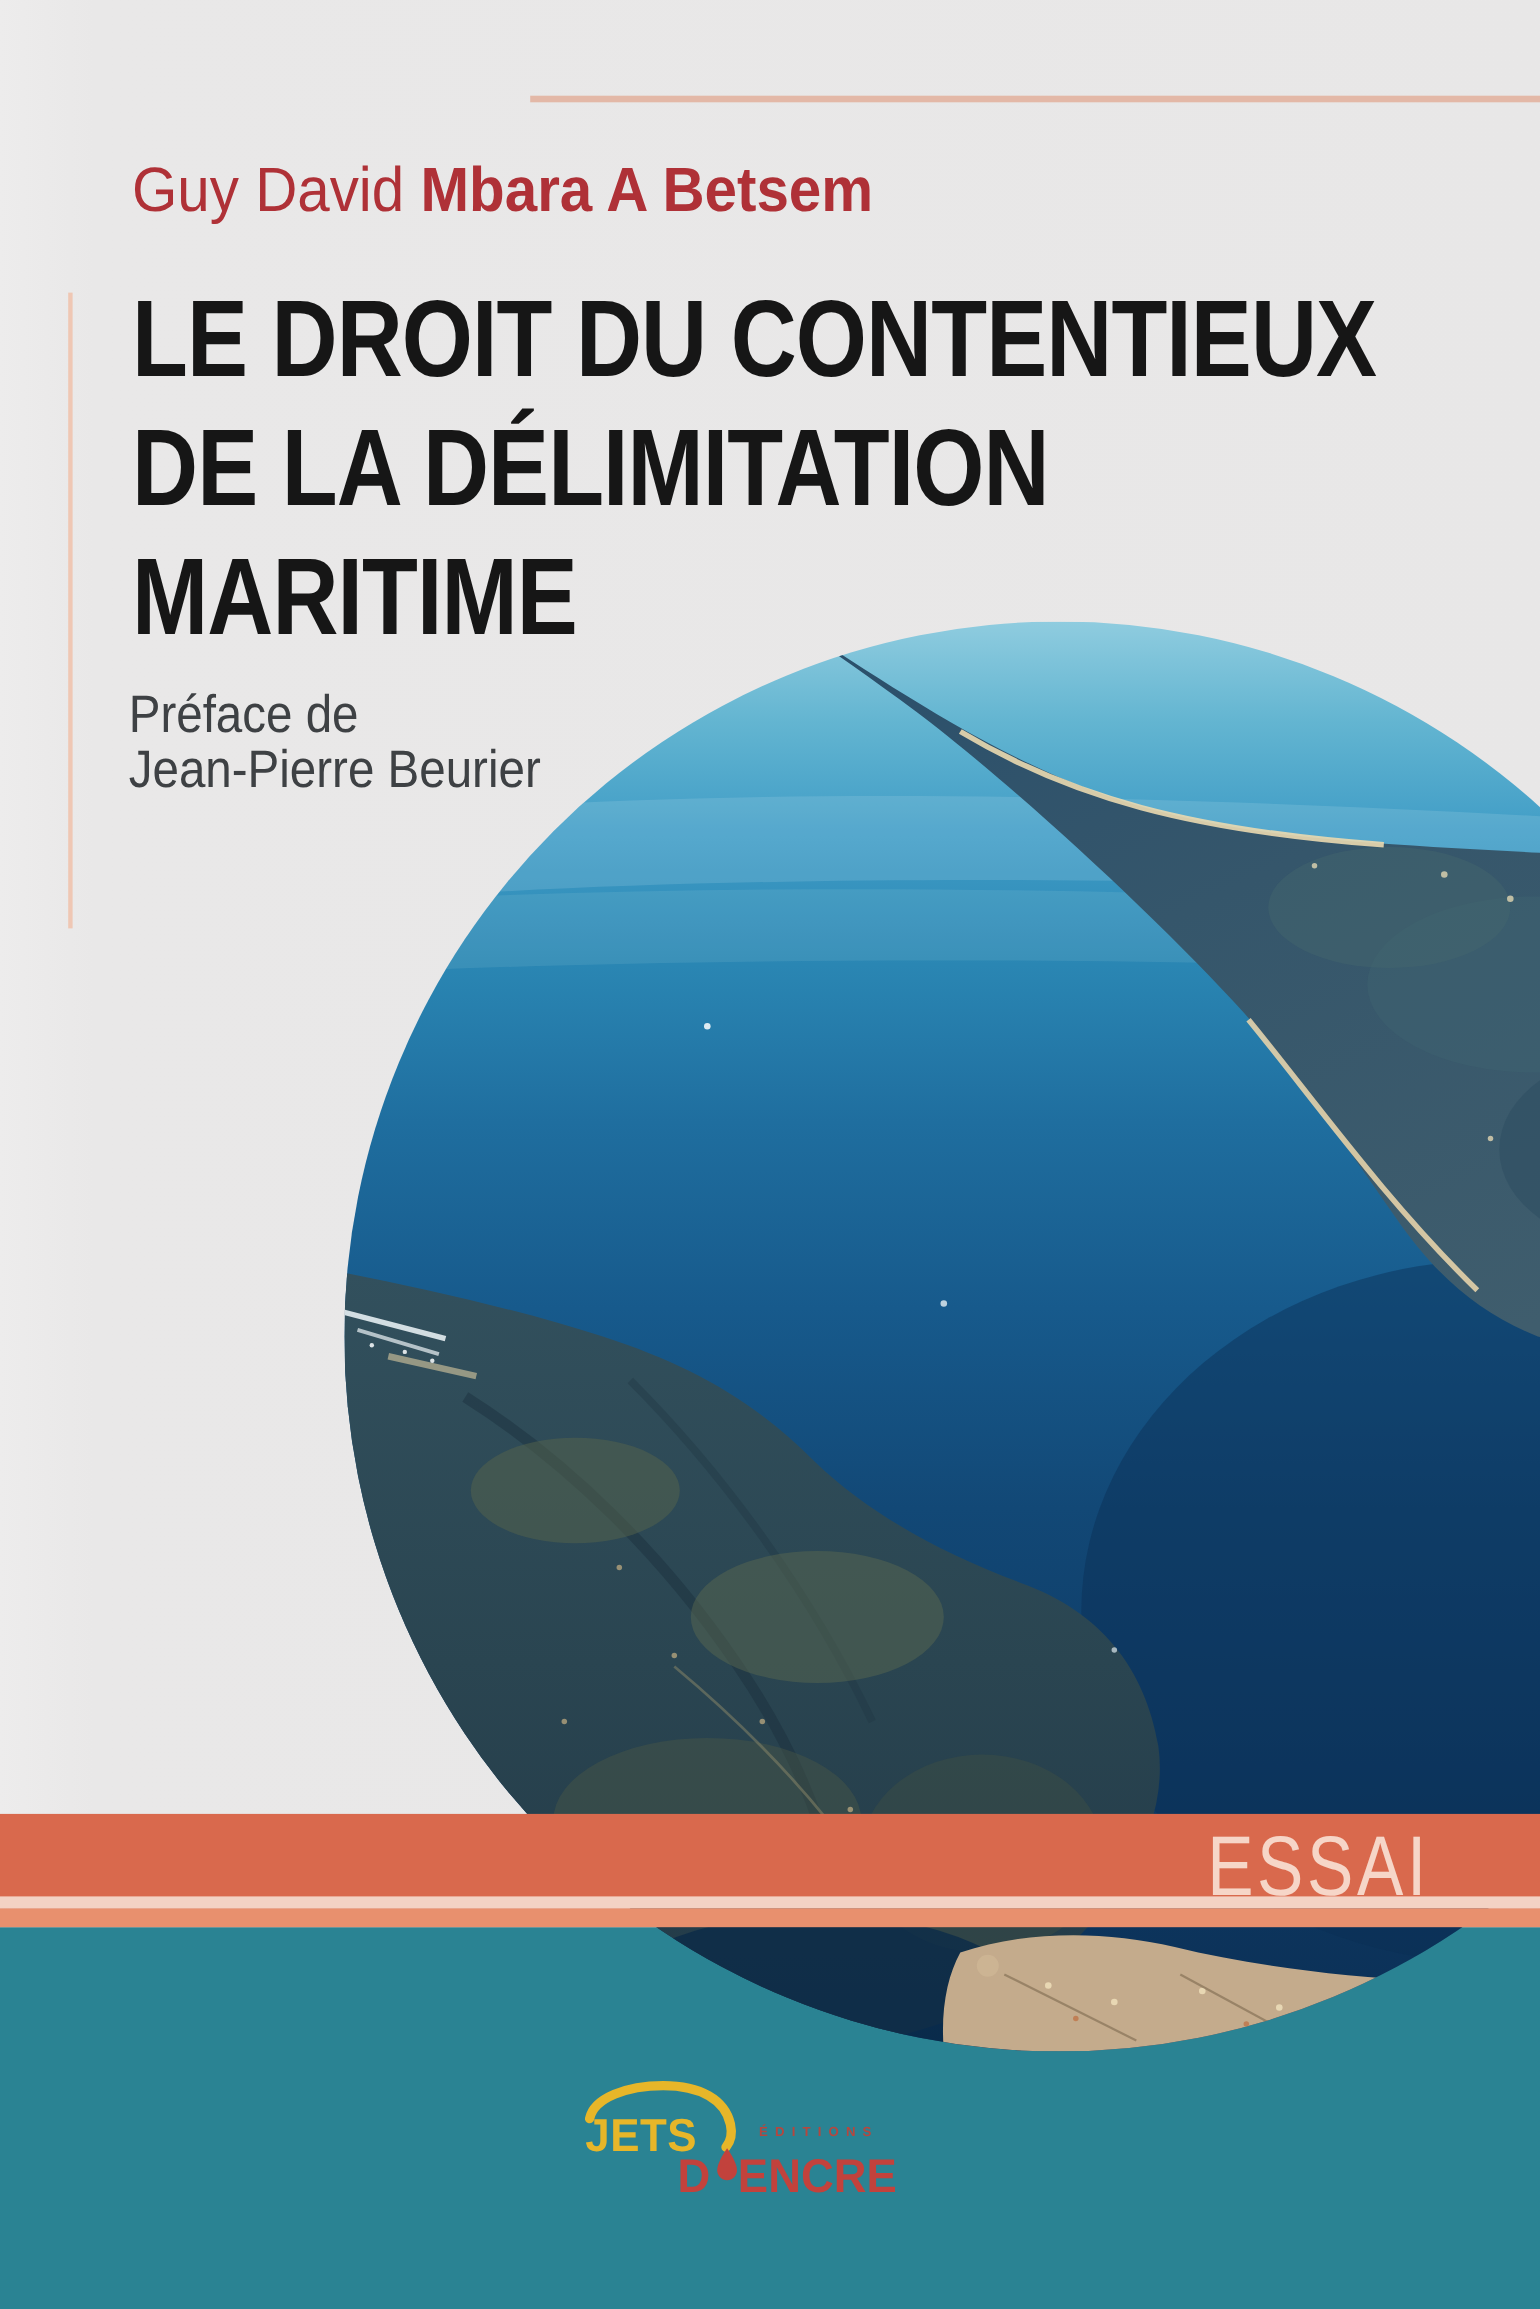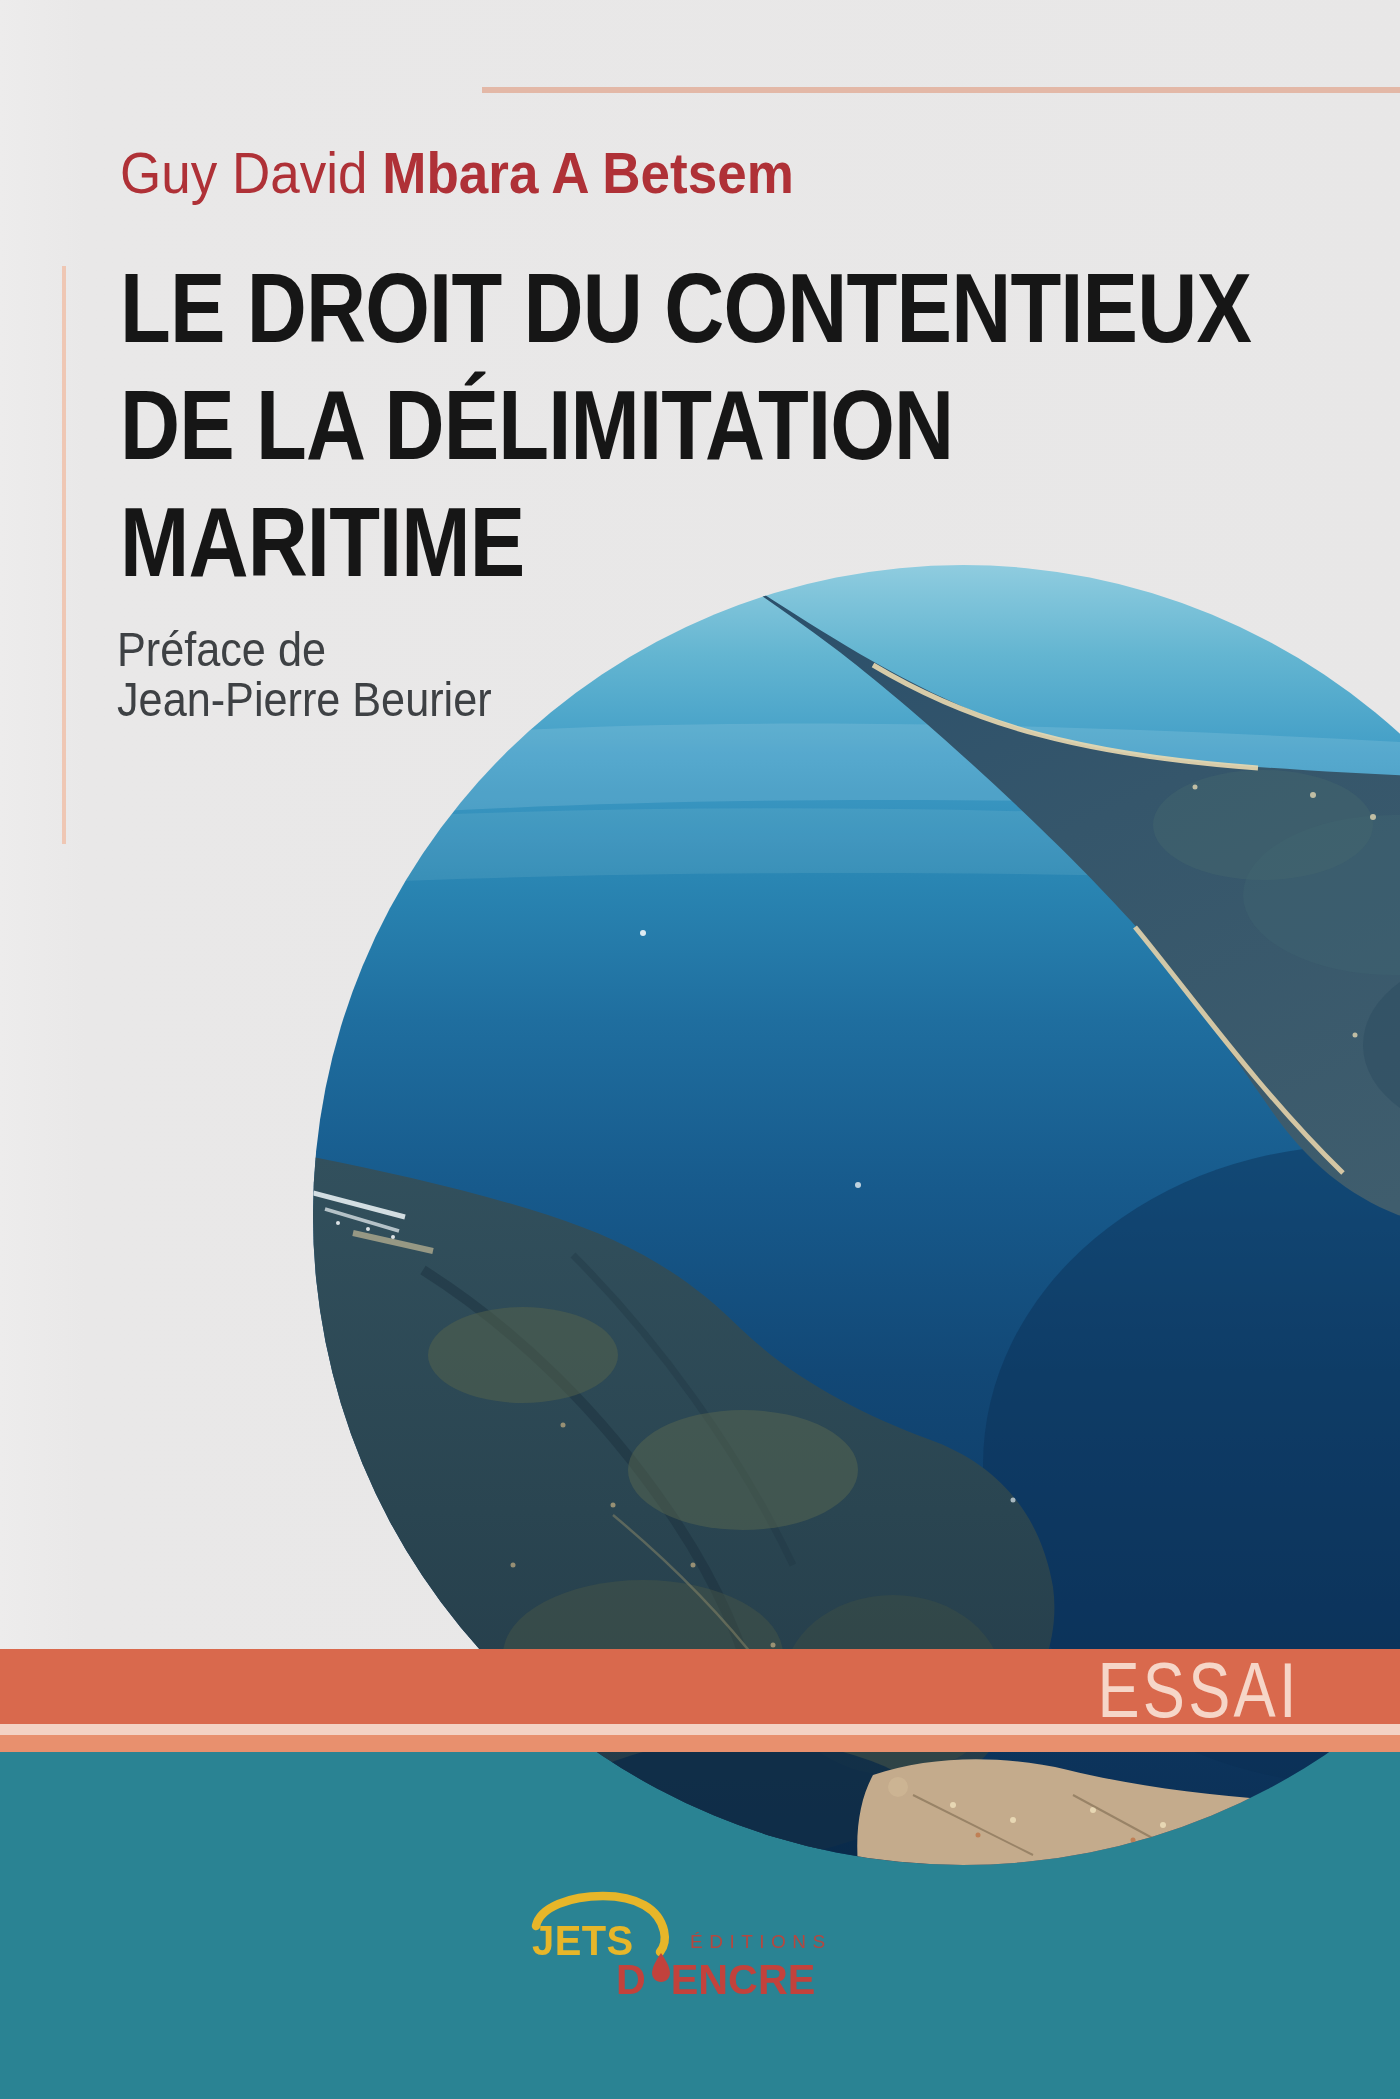--- a/index.html
+++ b/index.html
@@ -31,33 +31,33 @@
 
   
   .teal-section{position:absolute;left:0;top:1752px;width:1400px;height:347px;background:#2a8393;z-index:0;}
 
   
   .photo-circle{position:absolute;left:313px;top:565px;width:1300px;height:1300px;border-radius:50%;
                 overflow:hidden;z-index:1;}
   .photo-circle svg{display:block;width:100%;height:100%;}
 
   
-  .band-orange{position:absolute;left:0;top:1649px;width:1400px;height:75px;background:#d9694d;z-index:5;
-               display:flex;justify-content:flex-end;align-items:flex-start;}
+  .band-orange{position:absolute;left:0;top:1649px;width:1400px;height:86px;background:#d9694d;z-index:5;
+               display:flex;justify-content:flex-end;align-items:flex-end;}
   .band-pink{position:absolute;left:0;top:1724px;width:1400px;height:11px;background:#f3d2c4;z-index:5;}
   .band-salmon{position:absolute;left:0;top:1735px;width:1400px;height:17px;background:#e8906e;z-index:5;}
   .essai{font-size:77px;font-weight:300;color:#f8dbcd;letter-spacing:4px;line-height:75px;
          padding-top:4px;margin-right:100px;transform:scaleX(0.82);transform-origin:right center;opacity:.96;}
 
   
   .logo{position:absolute;left:530px;top:1890px;width:340px;height:120px;z-index:6;}
   .logo svg.arc{position:absolute;left:0;top:0;width:340px;height:120px;}
   .logo .jets{position:absolute;left:2px;top:30px;font-size:42px;font-weight:700;color:#e7b629;
               letter-spacing:.5px;line-height:1;transform:scaleX(0.95);transform-origin:left top;}
-  .logo .editions{position:absolute;left:160px;top:42px;font-size:19px;font-weight:400;color:#b5473f;
+  .logo .editions{position:absolute;left:160px;top:42px;font-size:12px;font-weight:700;color:#b5473f;
               letter-spacing:6.5px;line-height:1;}
   .logo .dencre{position:absolute;left:86px;top:68px;font-size:43px;font-weight:700;color:#c2423c;
               line-height:1;transform:scaleX(0.96);transform-origin:left top;white-space:nowrap;}
   .logo .dencre .d{margin-right:26px;}
 </style>
 </head>
 <body>
 
 <div class="page">
 

